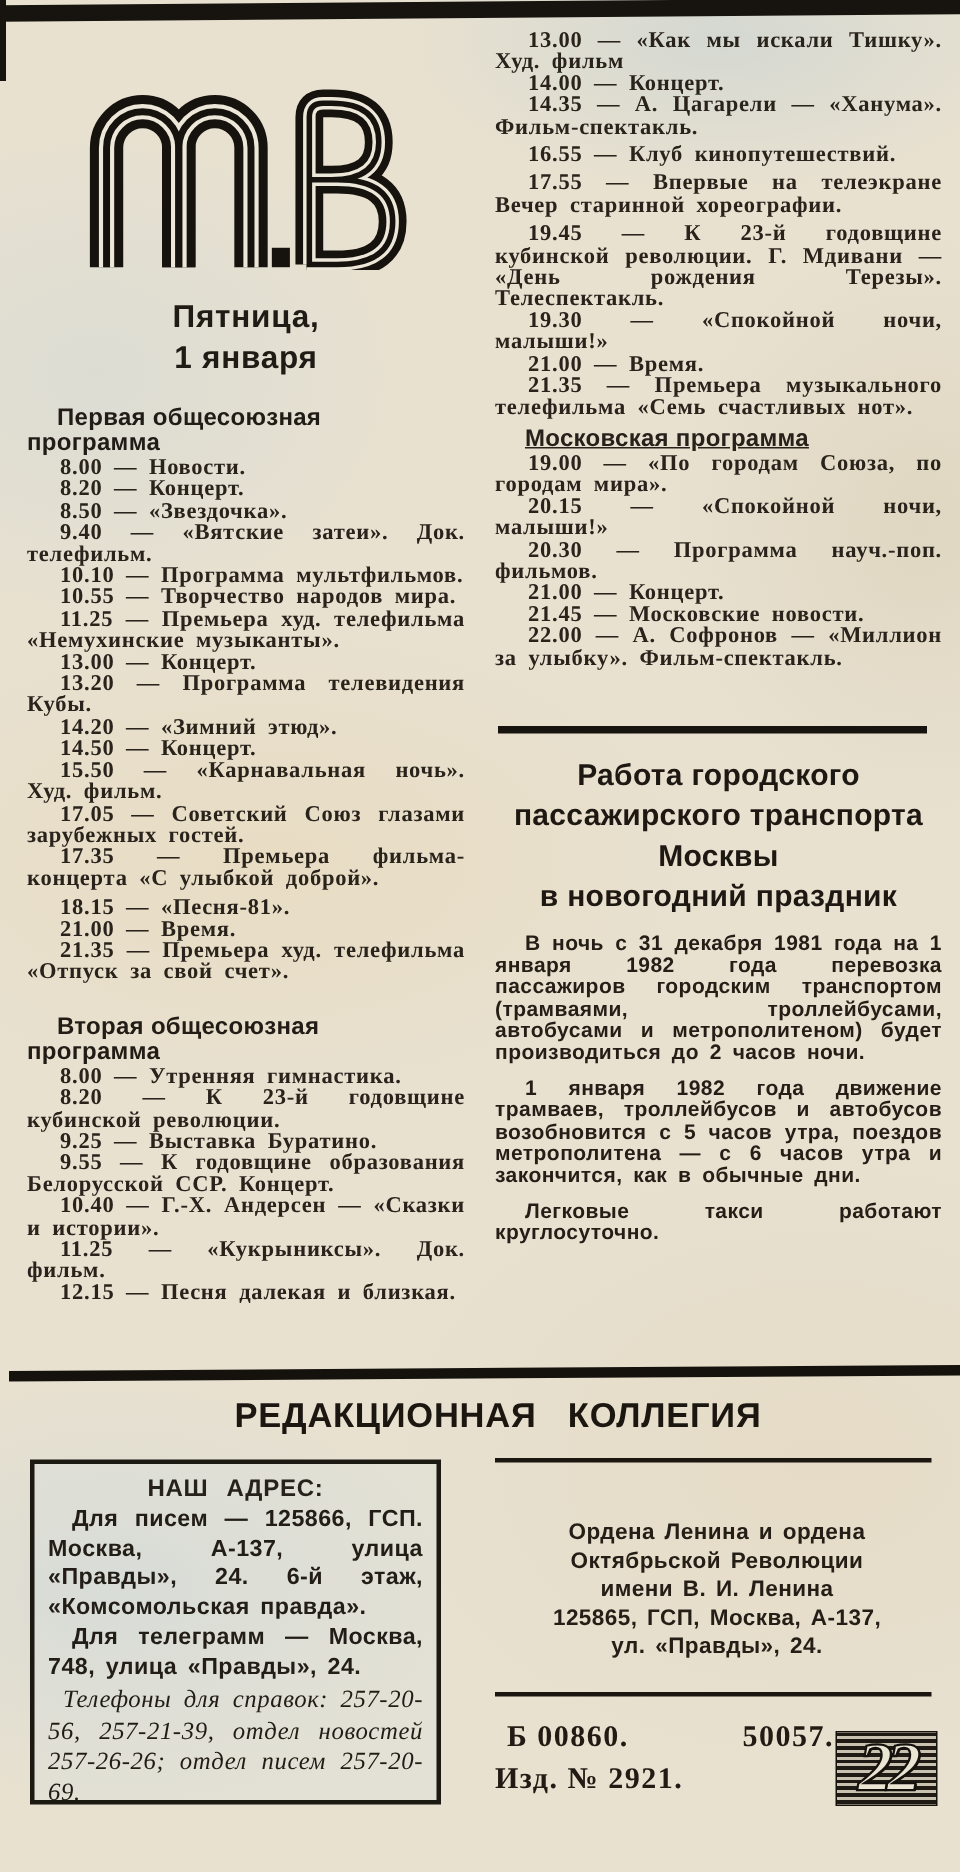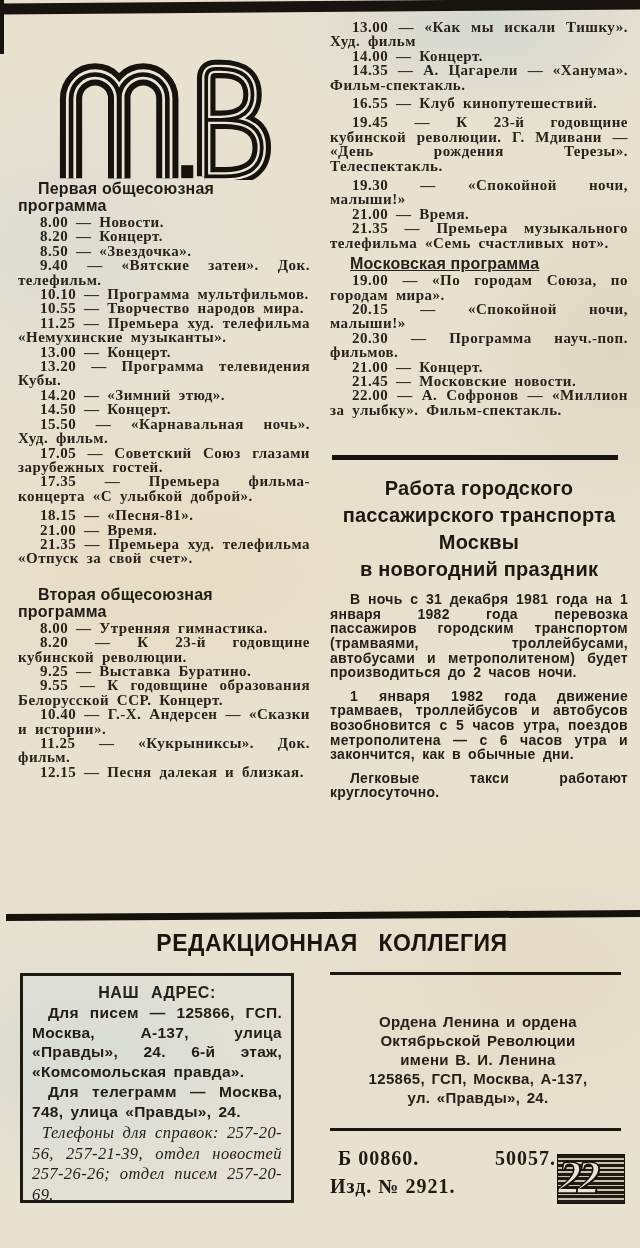--- a/index.html
+++ b/index.html
@@ -66,21 +66,21 @@
   .printer{position:absolute;top:1012px;left:330px;width:296px;text-align:center;
     font:700 15px/19px "Liberation Sans",sans-serif;letter-spacing:.3px;word-spacing:2px;color:#241e17;}
   .imprint{position:absolute;top:1147px;left:330px;width:296px;
     font:700 20px/22px "Liberation Serif",serif;letter-spacing:1px;color:#211b14;}
   .imprint-row{display:flex;justify-content:space-between;padding:0 70px 0 8px;}
   .imprint-issue{margin-top:6px;text-align:left;padding-right:80px;}
 
   .page-number{position:absolute;top:1154px;left:557px;width:68px;height:50px;
     background:repeating-linear-gradient(180deg,#1f1a14 0 2.5px,#c9c2b0 2.5px 4.5px);
     border:1px solid #15110c;box-sizing:border-box;overflow:hidden;
-    font:italic 700 46px/46px "Liberation Serif",serif;color:#eae4d3;
+    font:italic 700 46px/46px "Liberation Serif",serif;color:#eae4d3;text-align:center;
     letter-spacing:-4px;-webkit-text-stroke:1.5px #15110c;text-shadow:1px 1px 0 #15110c;}
 </style>
 </head>
 <body>
 
 <div class="page">
 
   <div class="top-rule"></div>
   <div class="edge-tick"></div>
 
@@ -105,20 +105,24 @@
       <g stroke="#ece7d8" stroke-width="9">
         <path d="M176,158 V52 Q176,42 186,42 H192 Q226,42 226,70 Q226,97 192,97 H176 M176,97 H196 Q236,97 236,127 Q236,158 196,158 H174"></path>
       </g>
       <g stroke="#16120d" stroke-width="4">
         <path d="M176,158 V52 Q176,42 186,42 H192 Q226,42 226,70 Q226,97 192,97 H176 M176,97 H196 Q236,97 236,127 Q236,158 196,158 H174"></path>
       </g>
       <rect x="149" y="146" width="13" height="14" fill="#16120d"></rect>
     </svg>
     <span class="sr">тв</span>
 
+    <div class="date-heading">
+      <div>Пятница,</div>
+      <div>1 января</div>
+    </div>
 
     <div class="section sec1">
       <h3 class="sec-title">Первая общесоюзная программа</h3>
       <div class="entries">
 
       <p class="entry">8.00 — Новости.</p>
           <p class="entry">8.20 — Концерт.</p>
           <p class="entry">8.50 — «Звездочка».</p>
           <p class="entry">9.40 — «Вятские затеи». Док. телефильм.</p>
           <p class="entry">10.10 — Программа мультфильмов.</p>
@@ -153,20 +157,21 @@
   </div>
 
   <div class="col-right">
 
     <div class="entries cont">
 
     <p class="entry">13.00 — «Как мы искали Тишку». Худ. фильм</p>
         <p class="entry">14.00 — Концерт.</p>
         <p class="entry">14.35 — А. Цагарели — «Ханума». Фильм-спектакль.</p>
         <p class="entry">16.55 — Клуб кинопутешествий.</p>
+        <p class="entry">17.55 — Впервые на телеэкране Вечер старинной хореографии.</p>
         <p class="entry">19.45 — К 23-й годовщине кубинской революции. Г. Мдивани — «День рождения Терезы». Телеспектакль.</p>
         <p class="entry">19.30 — «Спокойной ночи, малыши!»</p>
         <p class="entry">21.00 — Время.</p>
         <p class="entry">21.35 — Премьера музыкального телефильма «Семь счастливых нот».</p>
       </div>
 
     <h3 class="moscow-title">Московская программа</h3>
     <div class="entries">
 
     <p class="entry">19.00 — «По городам Союза, по городам мира».</p>

